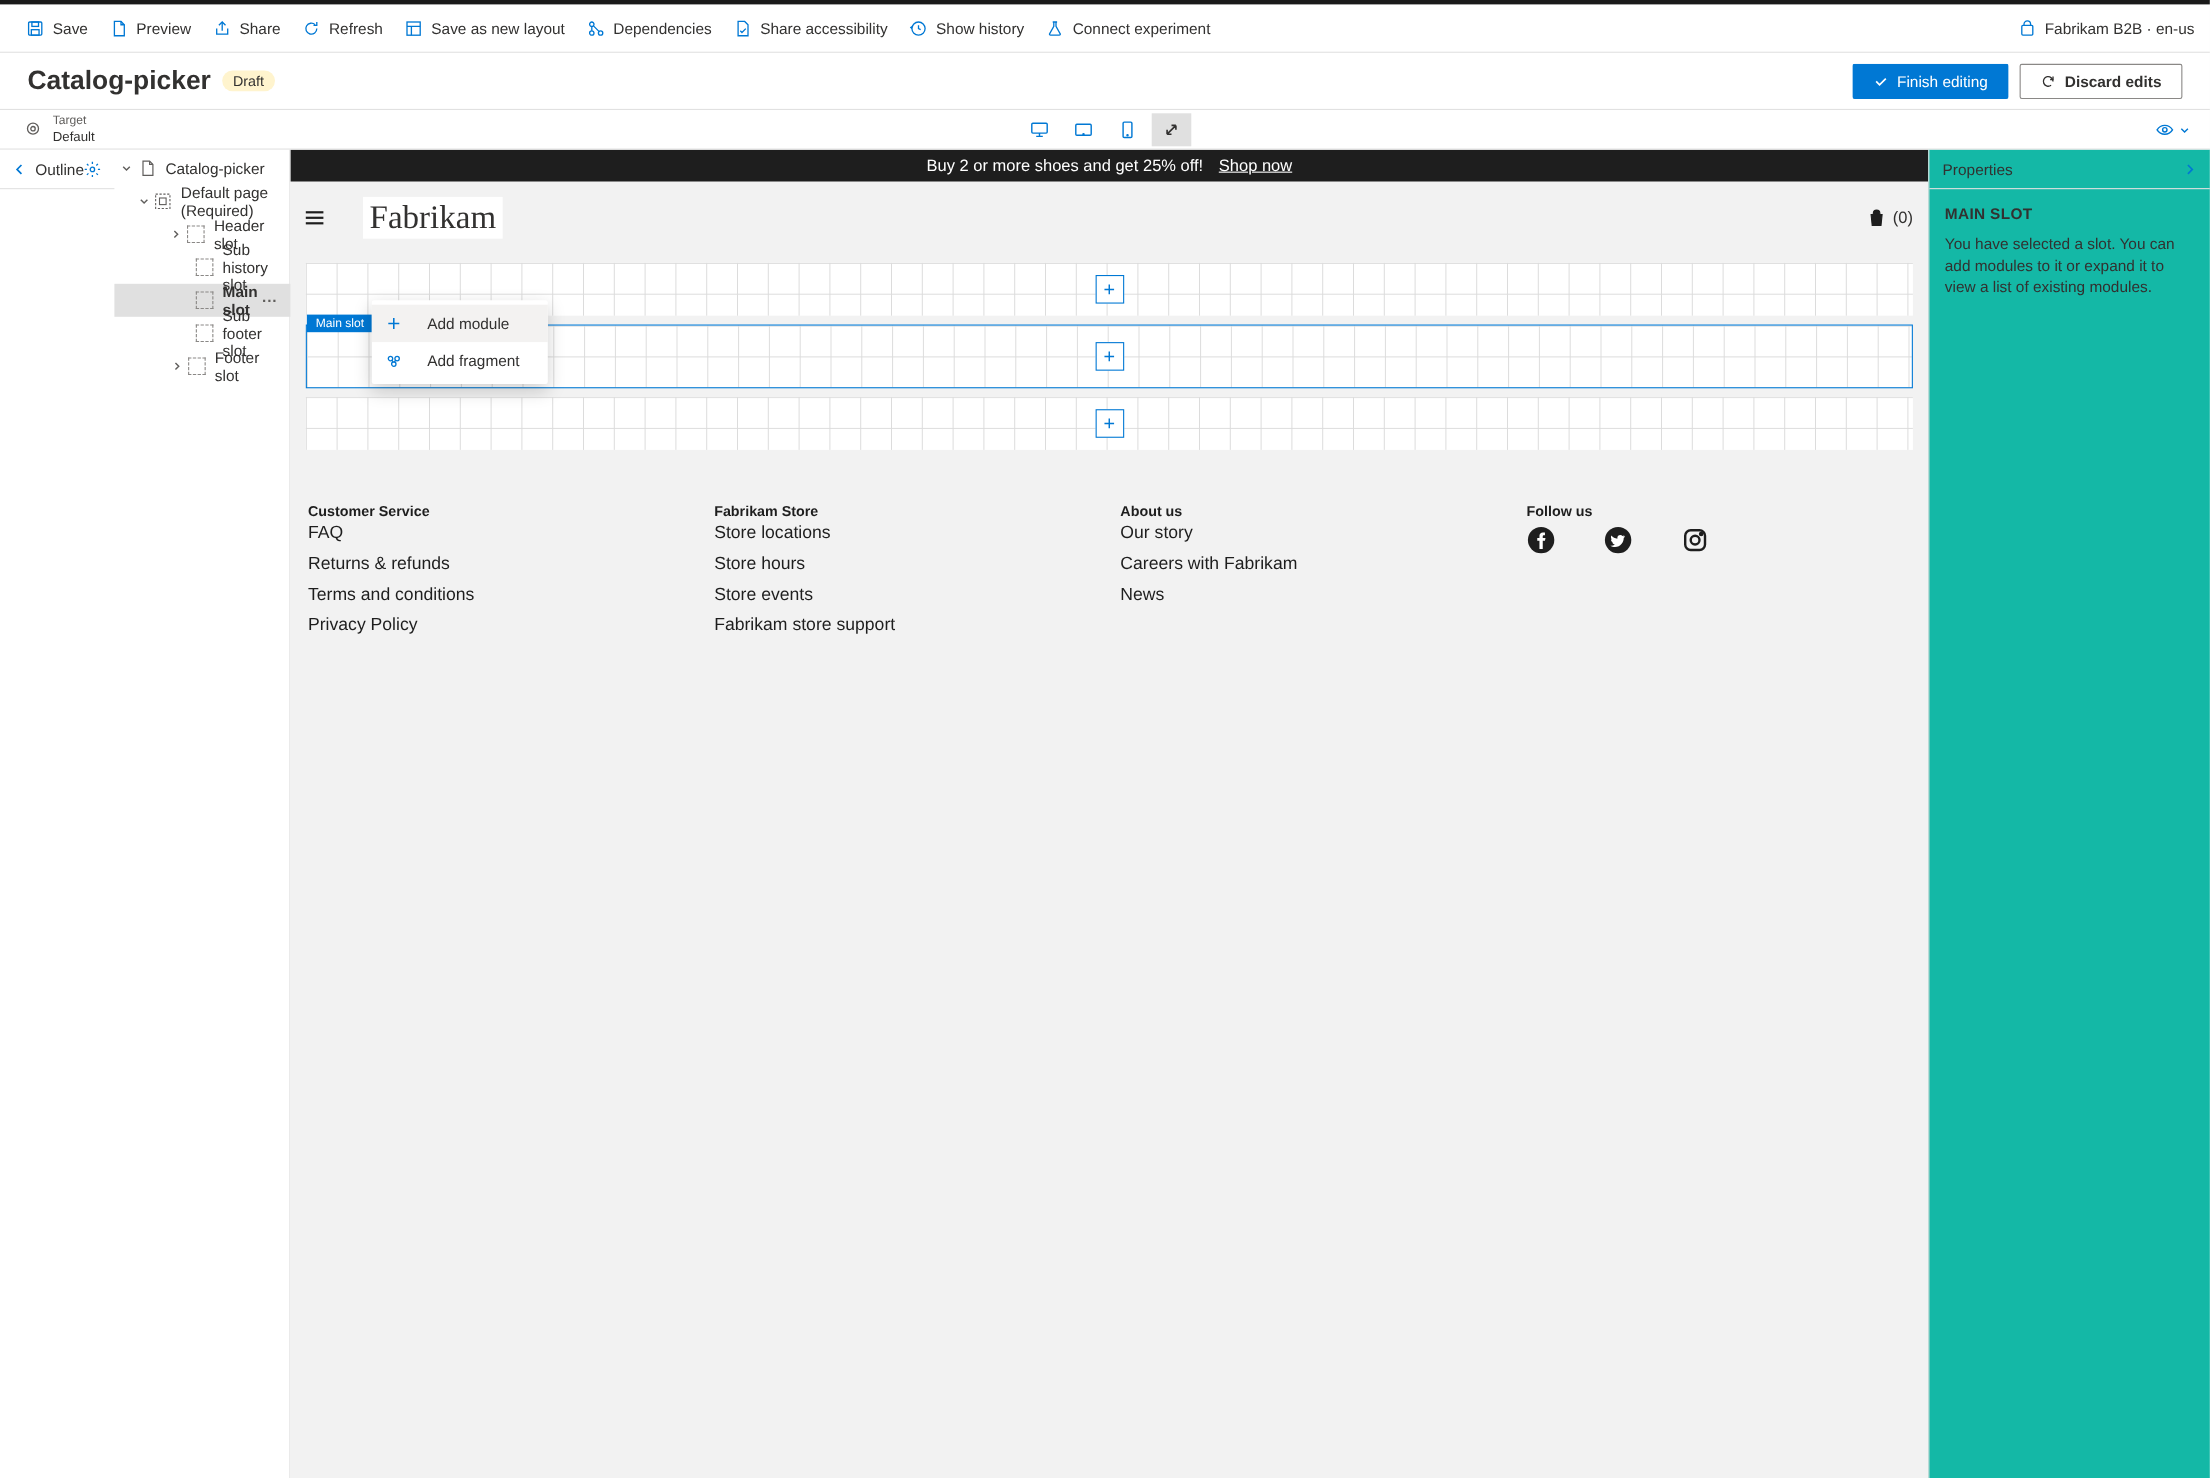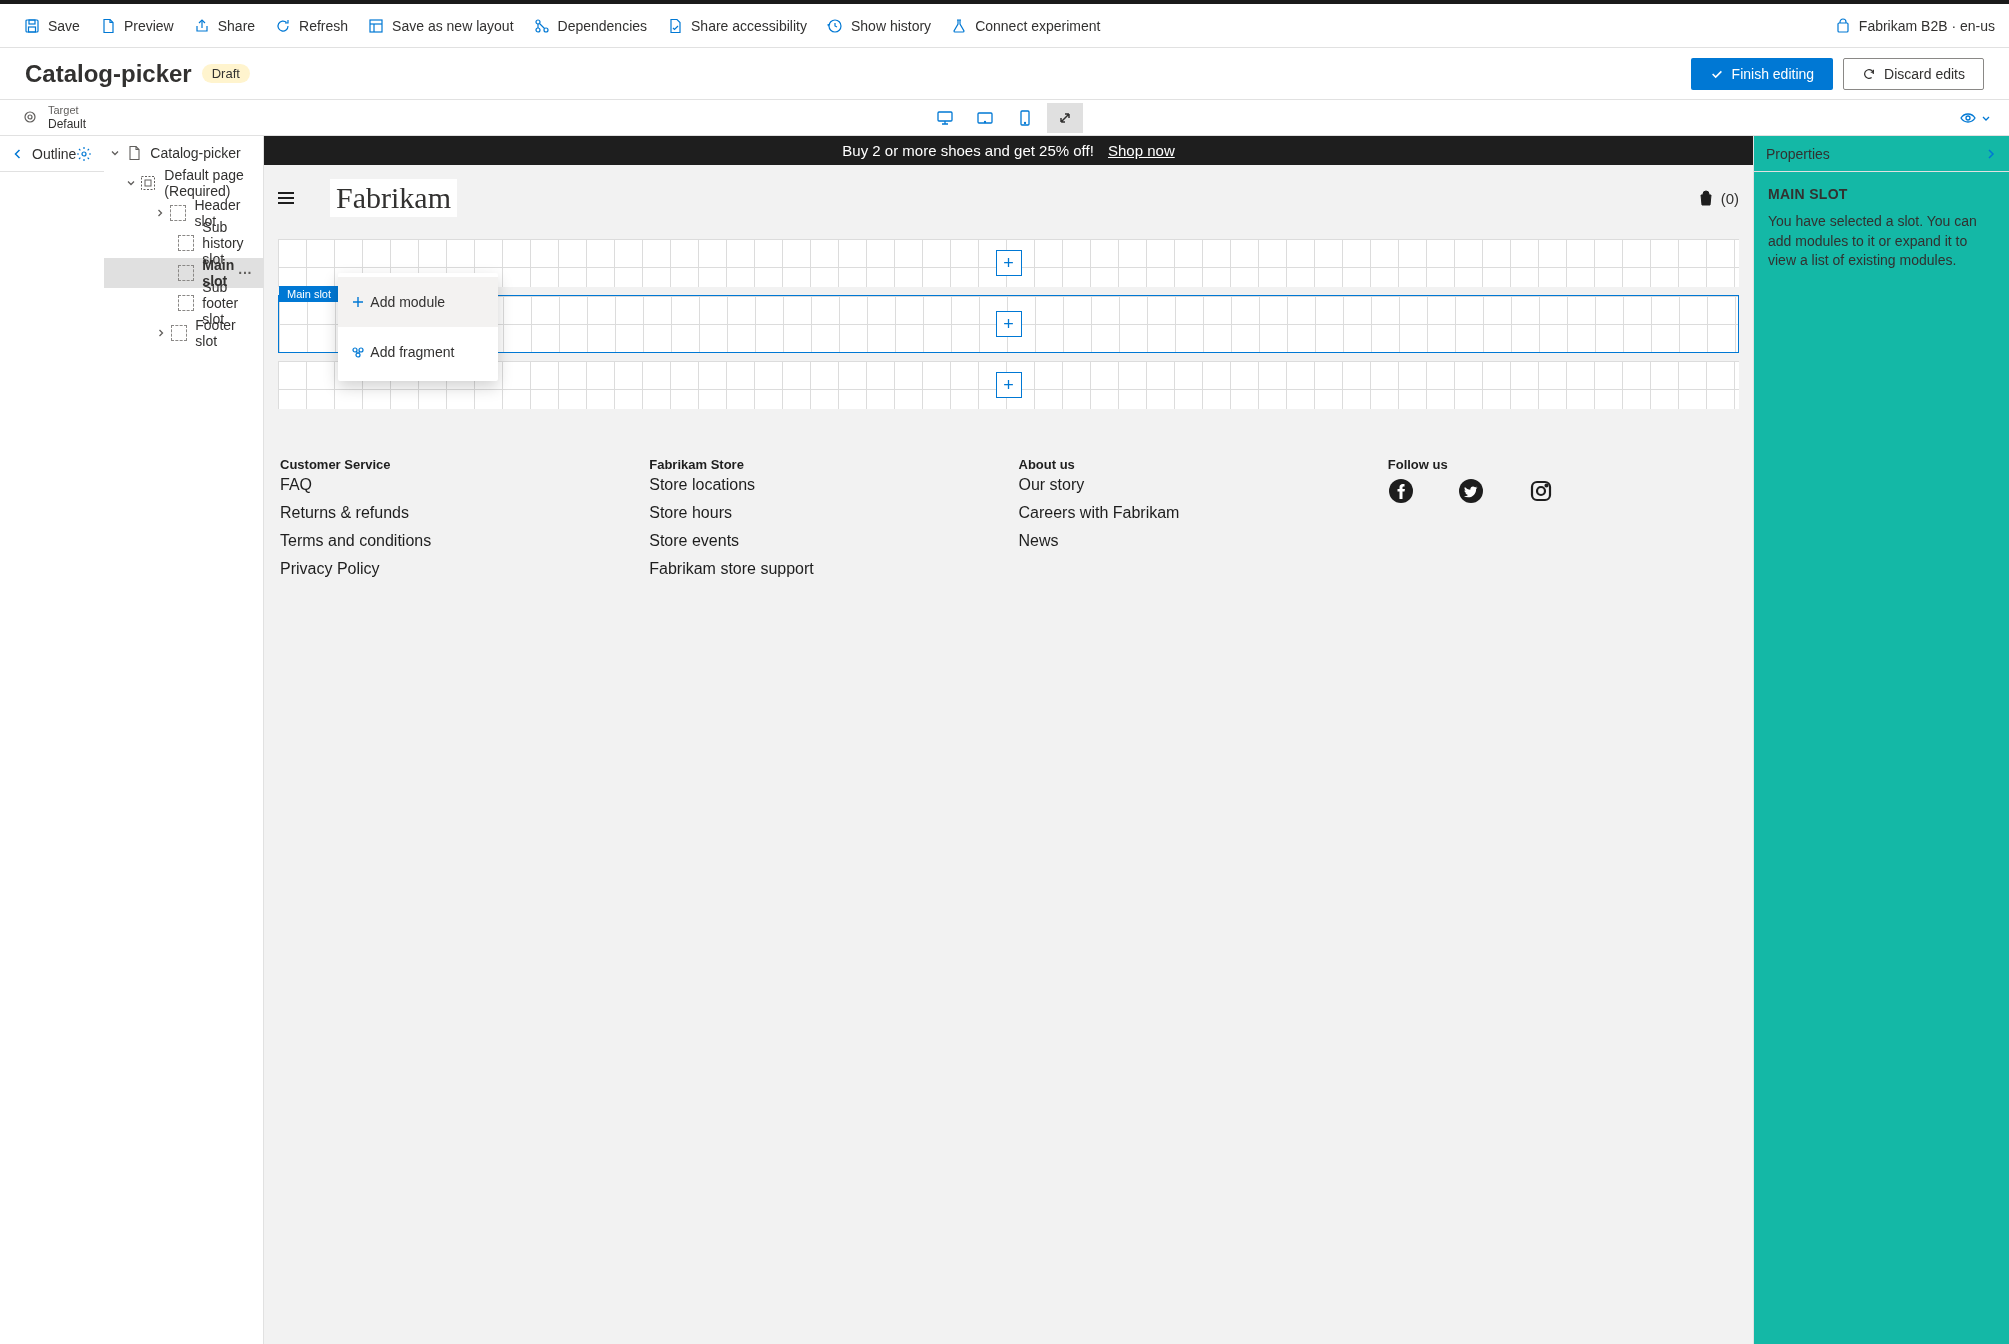--- a/index.html
+++ b/index.html
@@ -13,21 +13,21 @@
   .cmdbar .spacer { flex: 1; }
   .cmdbar .store-pill { display: flex; align-items: center; gap: 8px; color: #323130; }
   
   
   .titlerow { display: flex; align-items: center; height: 52px; padding: 0 25px; border-bottom: 1px solid #e1e1e1; }
   .titlerow h1 { font-size: 24px; font-weight: 600; margin-right: 10px; }
   .badge-draft { background: #FFF4CE; color: #323130; border-radius: 10px; padding: 2px 10px; font-size: 13px; }
   .titlerow .spacer { flex: 1; }
   .btn { display: inline-flex; align-items: center; gap: 8px; height: 32px; padding: 0 18px; border-radius: 2px; font-size: 14px; cursor: pointer; border: 1px solid transparent; }
   .btn-primary { background: #0078D4; color: #fff; }
-  .btn-secondary { background: #fff; color: #323130; border: 1px solid #8a8886; margin-left: 10px; }
+  .btn-secondary { background: #fff; color: #323130; border: 1px solid #8a8886; margin-left: 10px; font-weight: bold; }
   
   
   .targetrow { display: flex; align-items: center; height: 36px; border-bottom: 1px solid #e1e1e1; padding: 0 22px; position: relative; }
   .target-info { display: flex; align-items: center; gap: 10px; }
   .target-info .lbl { font-size: 11px; color: #605e5c; line-height: 1.2; }
   .target-info .val { font-size: 12px; color: #323130; line-height: 1.2; }
   .device-group { position: absolute; left: 50%; transform: translateX(-50%); display: flex; gap: 4px; }
   .device-btn { width: 36px; height: 30px; display: flex; align-items: center; justify-content: center; color: #0078D4; cursor: pointer; }
   .device-btn.active { background: #e0e0e0; color: #323130; }
   .preview-eye { position: absolute; right: 18px; display: flex; align-items: center; gap: 4px; color: #0078D4; }
@@ -49,21 +49,21 @@
   .tree-item .dots { margin-left: auto; color: #605e5c; padding: 0 4px; }
   .lvl0 { padding-left: 4px; }
   .lvl1 { padding-left: 22px; }
   .lvl2 { padding-left: 50px; }
   .lvl2b { padding-left: 70px; }
   
   .slot-box { width: 16px; height: 16px; border: 1px dashed #8a8886; }
   
   
   .ctx-menu { position: absolute; left: 234px; top: 137px; width: 160px; background: #fff; box-shadow: 0 6px 16px rgba(0,0,0,0.18); border-radius: 2px; padding: 4px 0; z-index: 100; }
-  .ctx-item { display: flex; align-items: center; gap: 4px; height: 50px; padding: 0 12px; cursor: pointer; }
+  .ctx-item { display: flex; align-items: center; gap: 22px; height: 34px; padding: 0 12px; cursor: pointer; }
   .ctx-item.hover { background: #f3f2f1; }
   .ctx-item svg { color: #0078D4; }
   
   
   .canvas-wrap { background: #f2f2f2; overflow: auto; }
   .canvas { background: #f2f2f2; min-height: 100%; }
   .promo-bar { background: #1e1e1e; color: #fff; text-align: center; padding: 6px 0; font-size: 15px; }
   .promo-bar a { color: #fff; text-decoration: underline; margin-left: 10px; }
   .site-header { display: flex; align-items: center; padding: 14px 14px 14px 10px; }
   .hamburger { width: 22px; height: 22px; display: flex; flex-direction: column; justify-content: center; gap: 3px; margin-right: 30px; margin-left: 4px;}

